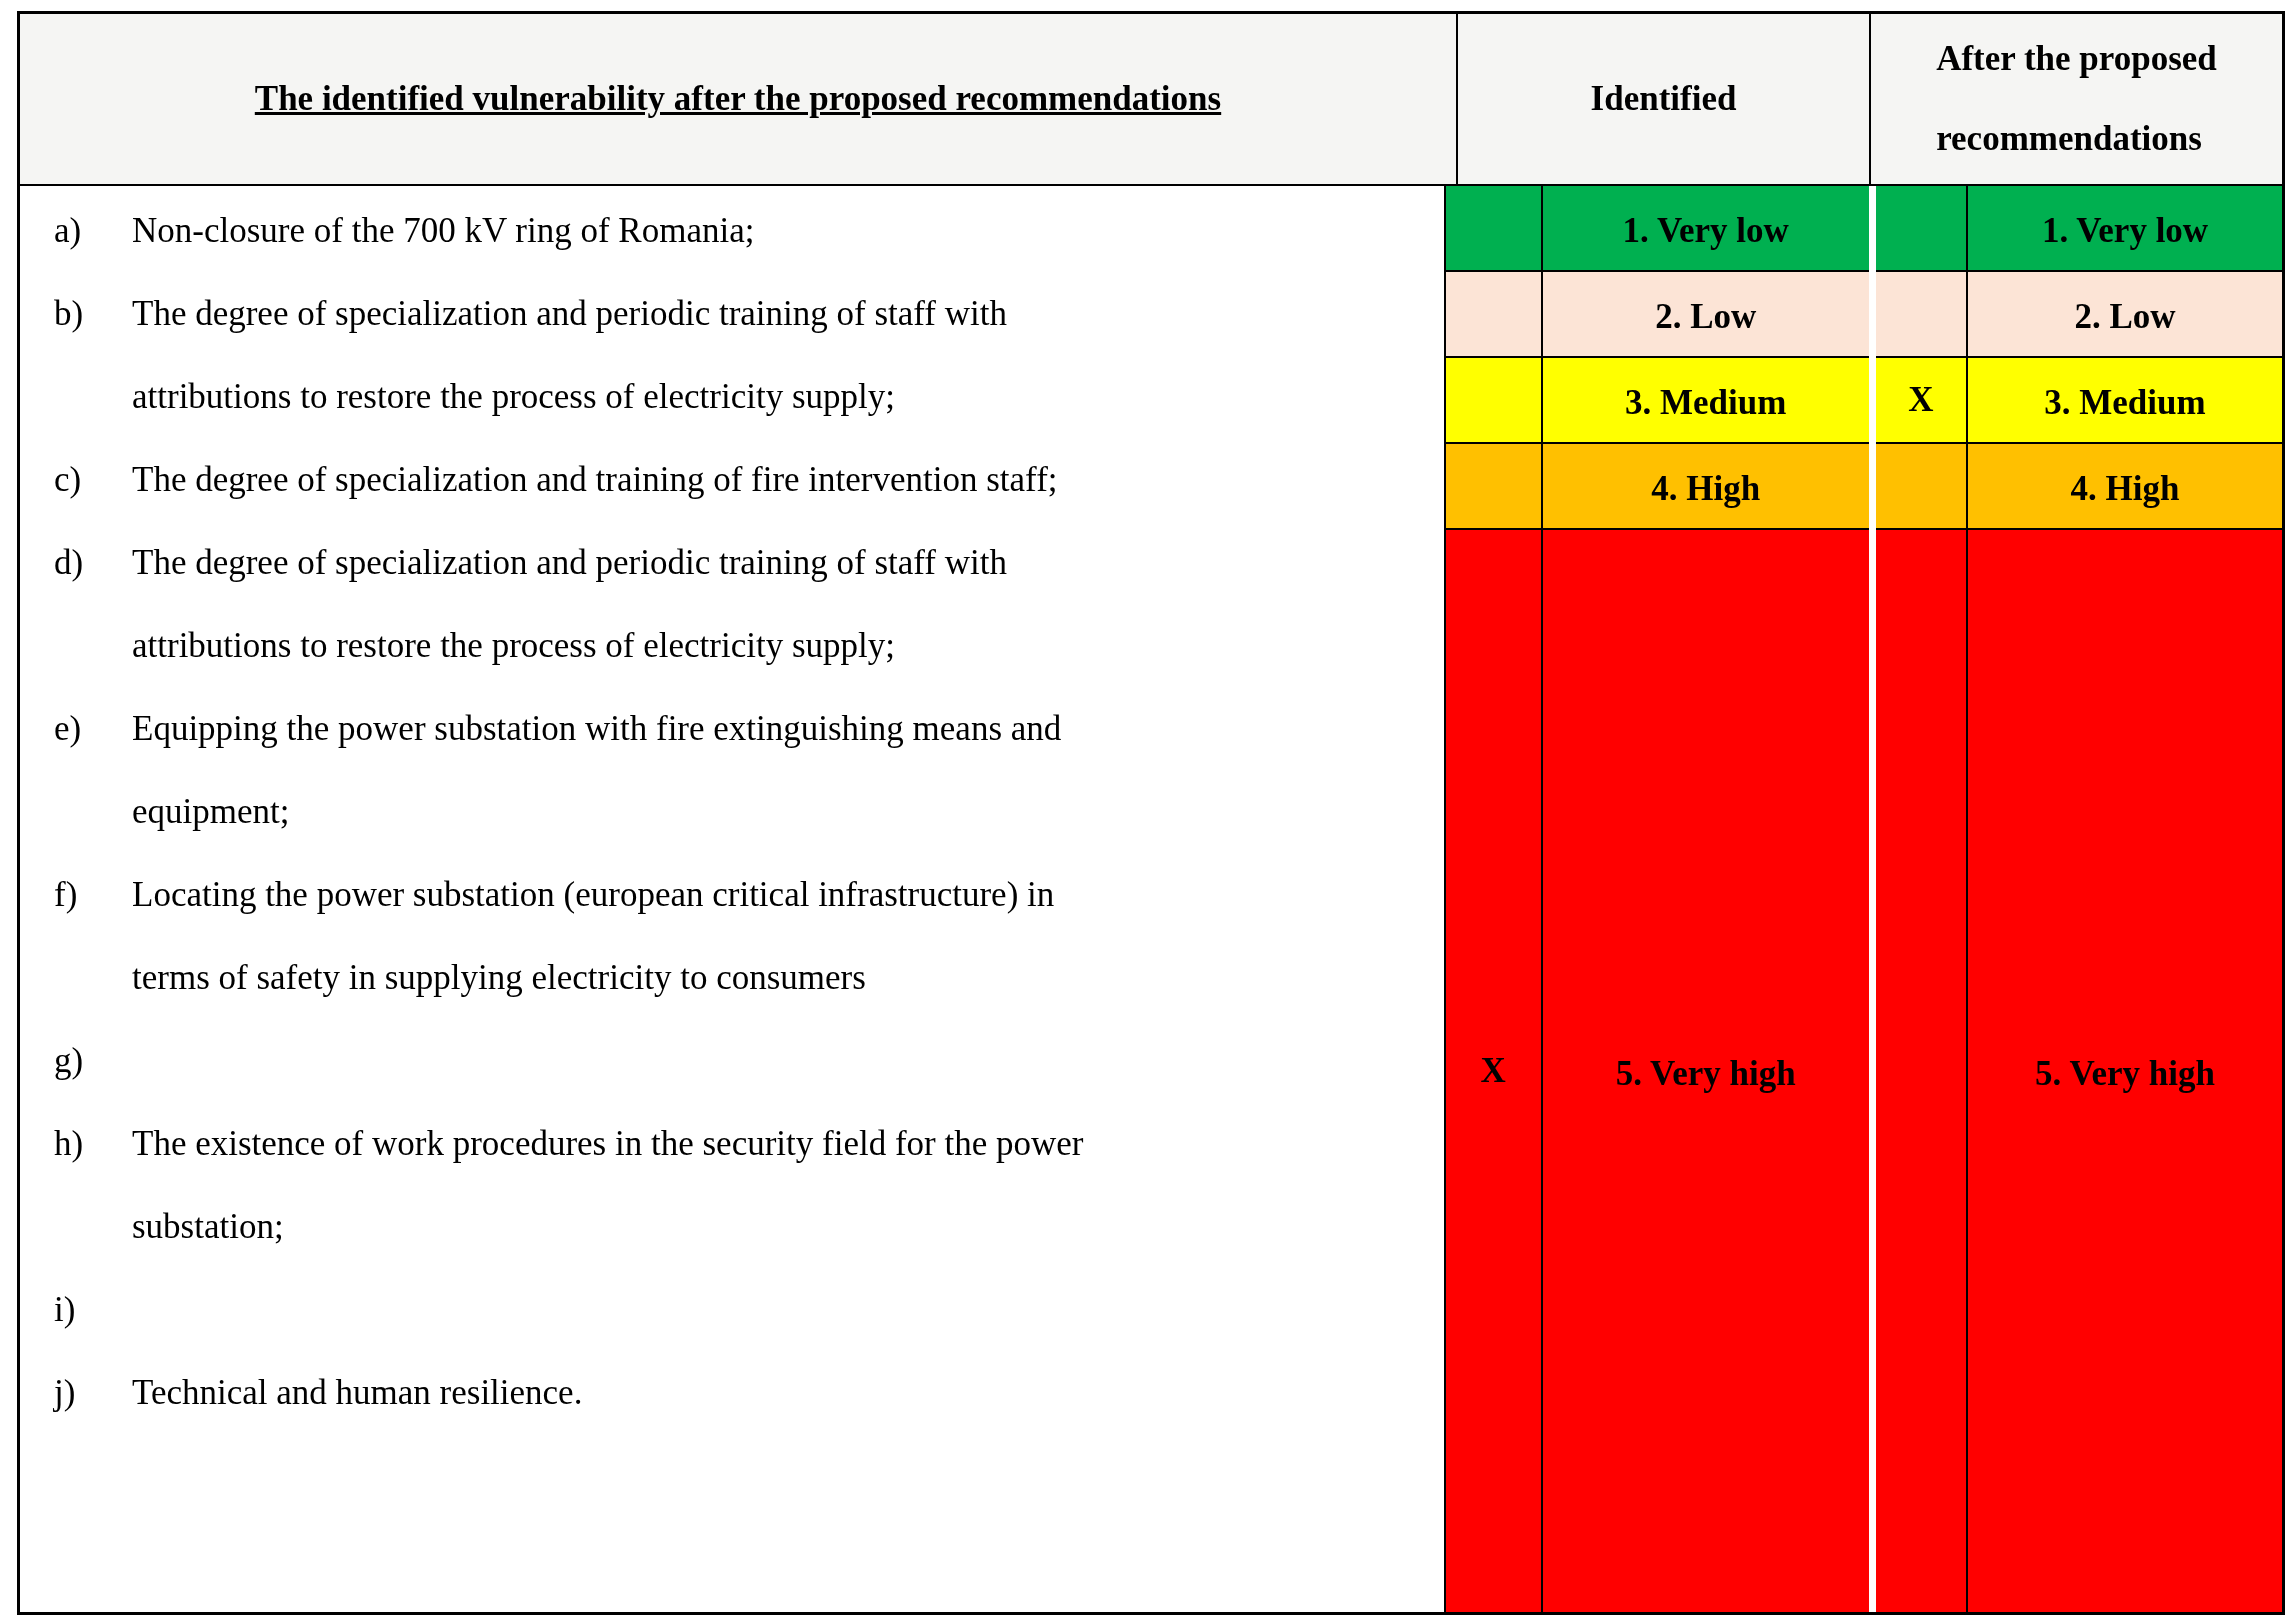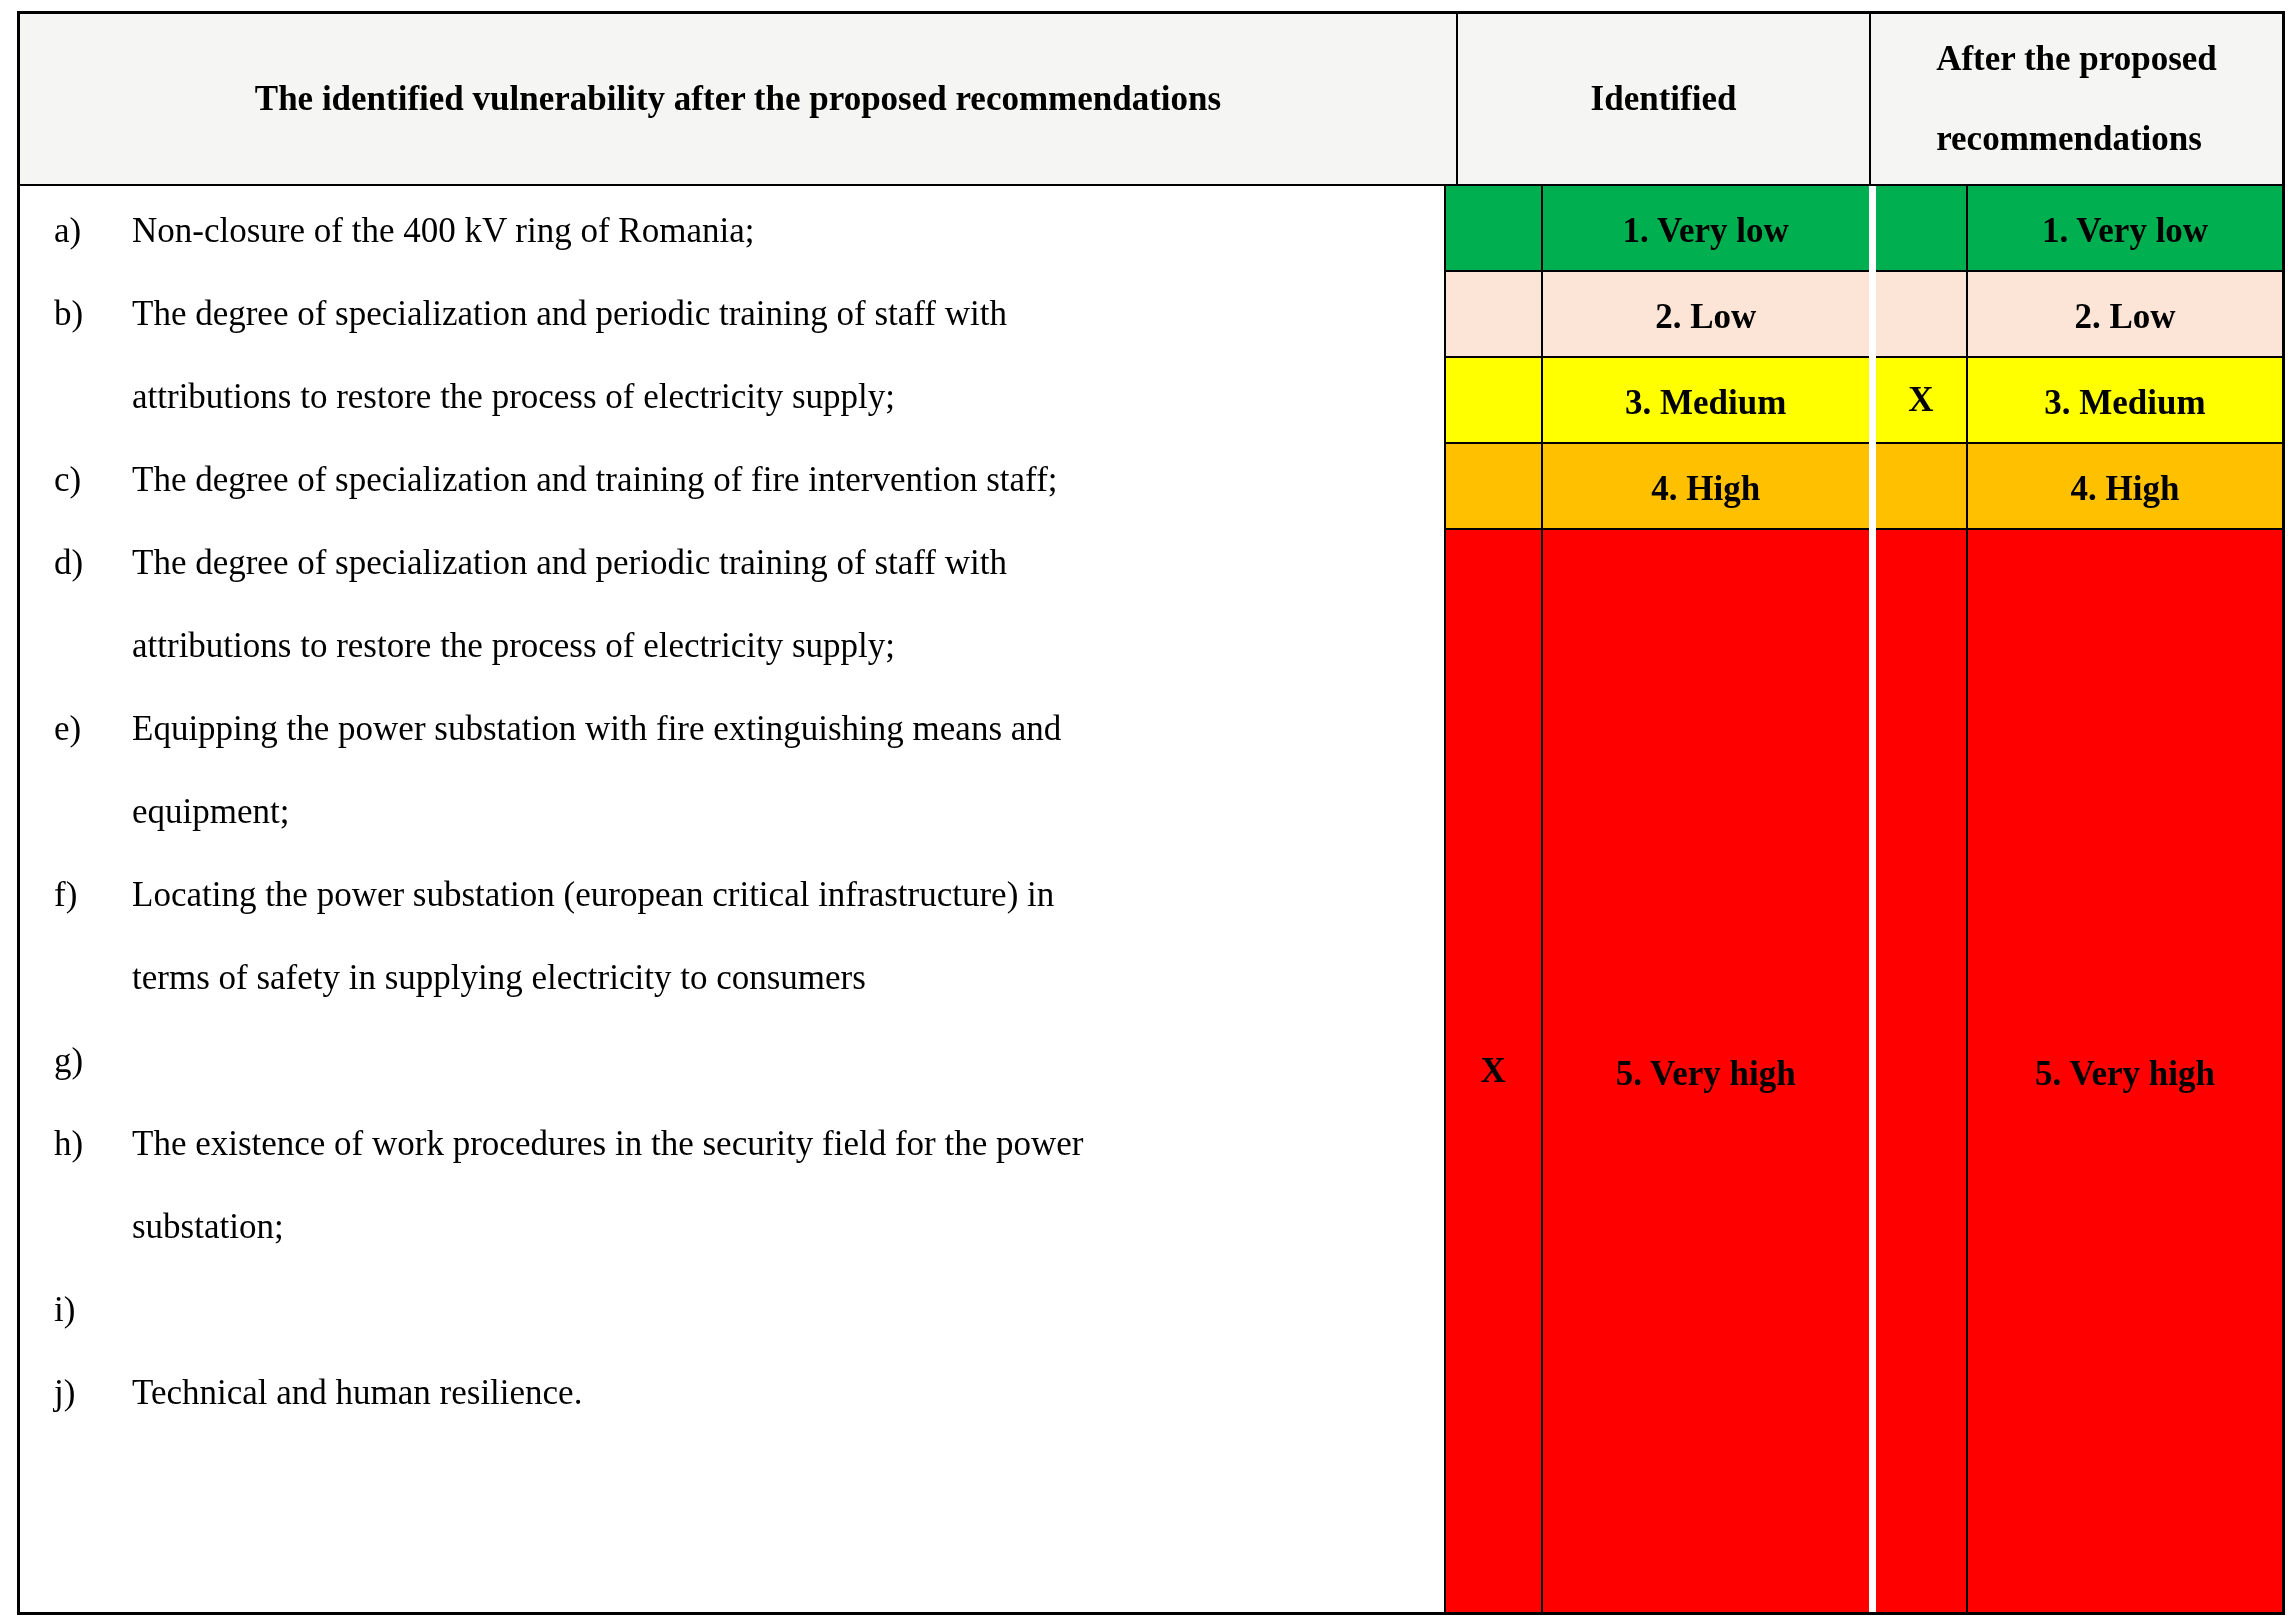--- a/index.html
+++ b/index.html
@@ -36,21 +36,21 @@
   }
   .hcell {
     display: flex;
     align-items: center;
     justify-content: center;
     font-weight: bold;
     font-size: 35px;
     line-height: 80px;
     white-space: pre-line;
   }
-  .h-left  { flex: 1; border-right: 2.4px solid #000; padding: 0 28px; }
+  .h-left  { flex: 1; border-right: 2.4px solid #000; padding: 0 28px; text-decoration: underline; }
   .h-ident { width: 411px; flex: none; }
   .h-after { width: 413px; flex: none; border-left: 2.4px solid #000; padding: 0 12.2px; }
 
   
   .body-row { display: flex; flex: 1; min-height: 0; }
 
   .col-text {
     flex: 1;
     border-right: 2.4px solid #000;
     padding: 3.1px 18.3px 0 34px;
@@ -101,21 +101,21 @@
       <div class="hcell h-ident">Identified</div>
       <div class="hcell h-after">After the proposed
 recommendations</div>
     </div>
 
     <div class="body-row">
 
       <div class="col-text">
         <div class="item">
           <span class="mk">a)</span>
-          <span class="tx">Non-closure of the 400 kV ring of Romania;</span>
+          <span class="tx">Non-closure of the 700 kV ring of Romania;</span>
         </div>
         <div class="item">
           <span class="mk">b)</span>
           <span class="tx">The degree of specialization and periodic training of staff with
 attributions to restore the process of electricity supply;</span>
         </div>
         <div class="item">
           <span class="mk">c)</span>
           <span class="tx">The degree of specialization and training of fire intervention staff;</span>
         </div>

